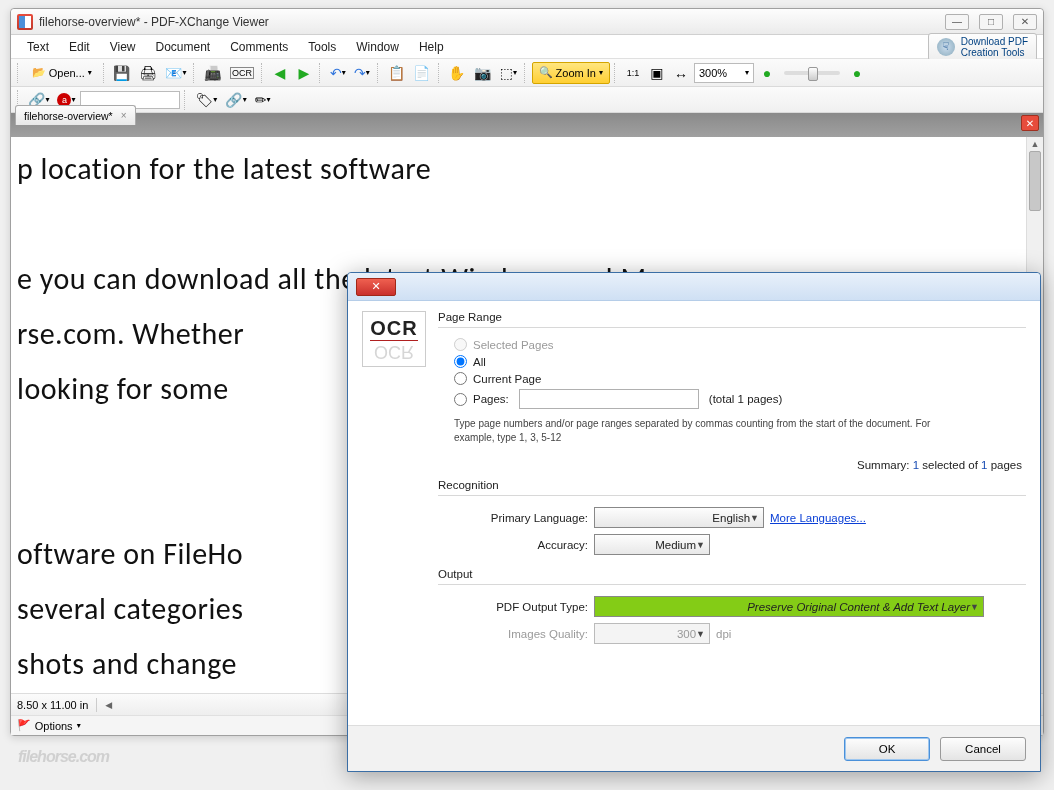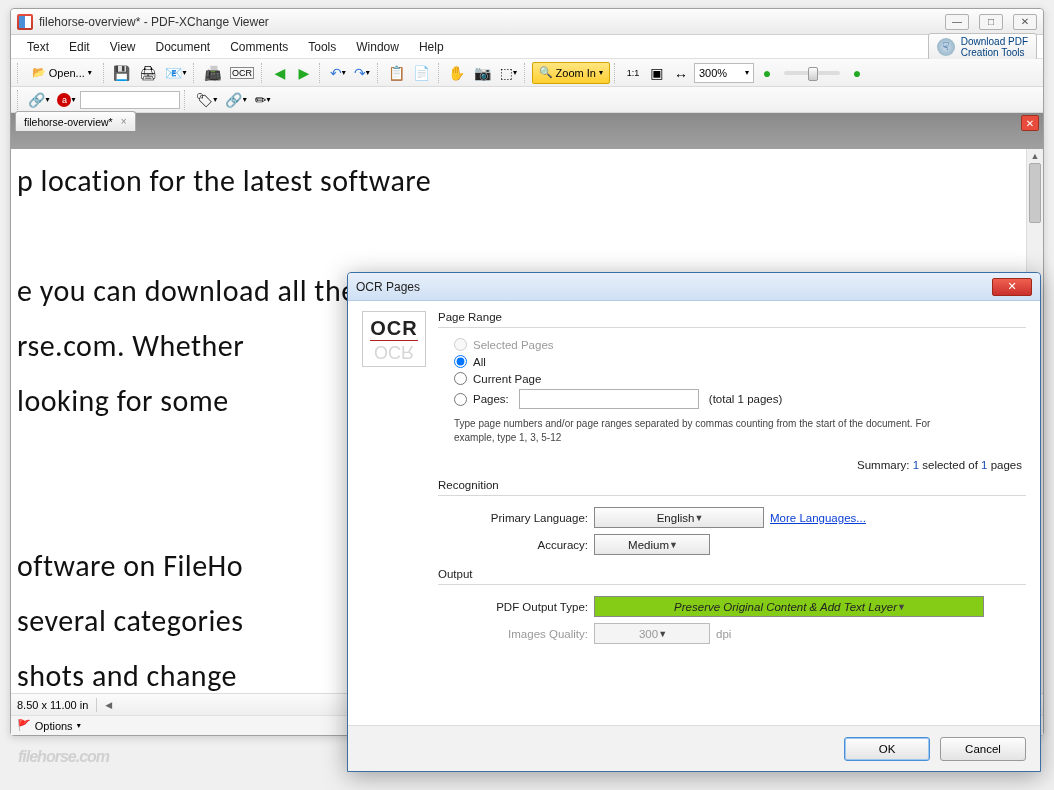--- a/index.html
+++ b/index.html
@@ -26,21 +26,21 @@
 .tbtn.text { font-size: 11px; padding: 0 6px; gap: 3px; }
 .sep { width: 4px; height: 20px; border-left: 1px dotted #bbb; margin: 0 2px; }
 .zoom-btn { background: linear-gradient(#ffe680,#ffcf33); border: 1px solid #d4a500; height: 22px; display:flex; align-items:center; padding: 0 6px; font-size: 11px; gap: 3px; border-radius: 2px; }
 .zoom-pct { width: 60px; height: 20px; border: 1px solid #bbb; background: #fff; font-size: 11px; padding: 0 4px; display:flex; align-items:center; justify-content: space-between; }
 .slider { width: 56px; height: 4px; background: #ddd; border-radius: 2px; position: relative; margin: 0 4px; }
 .slider:after { content:""; position:absolute; left: 24px; top: -4px; width: 8px; height: 12px; background: linear-gradient(#fdfdfd,#ccc); border:1px solid #999; border-radius:2px; }
 
 .toolbar2 { height: 26px; display:flex; align-items:center; padding: 0 4px; gap: 2px; border-bottom: 1px solid #dadada; background: linear-gradient(#fbfbfb,#f0f0f0); }
 .search-field { width: 100px; height: 18px; border: 1px solid #bbb; background: #fff; }
 
-.doc-tabs { height: 14px; background: linear-gradient(#8a8a8a,#a0a0a0); display: flex; align-items: flex-end; padding: 18px 4px; position: relative; }
+.doc-tabs { height: 14px; background: linear-gradient(#8a8a8a,#a0a0a0); display: flex; align-items: flex-end; padding: 12px 4px; position: relative; }
 .doc-tab { height: 20px; background: linear-gradient(#fdfdfd,#e8e8e8); border: 1px solid #aaa; border-bottom: none; border-radius: 3px 3px 0 0; padding: 0 8px; font-size: 10.5px; display:flex; align-items:center; gap: 4px; }
 .doc-tab .x { font-size: 10px; color: #888; margin-left: 4px; }
 .tabs-close { position: absolute; right: 4px; top: 2px; width: 18px; height: 16px; background: #e74c3c; border: 1px solid #a03020; border-radius: 2px; display:flex; align-items:center; justify-content:center; color:#fff; font-size:10px; }
 
 .doc-area { flex: 1; background: #fff; position: relative; overflow: hidden; }
 .doc-content { position: absolute; left: 6px; top: 4px; right: 18px; bottom: 4px; font-size: 30px; line-height: 55px; color: #111; font-family: Calibri, sans-serif; letter-spacing: .5px; }
 .vscroll { position: absolute; right: 0; top: 0; bottom: 0; width: 17px; background: #f0f0f0; border-left: 1px solid #ddd; }
 .vscroll .thumb { position: absolute; left: 2px; right: 2px; top: 14px; height: 60px; background: #c8c8c8; border: 1px solid #aaa; border-radius: 2px; }
 .vscroll .arr { position:absolute; left:0; right:0; height:14px; display:flex; align-items:center; justify-content:center; font-size:9px; color:#666; }
 
@@ -65,21 +65,21 @@
 .radio-row.disabled { color: #9a9a9a; }
 input[type=radio] { margin-right: 2px; }
 .pages-input { width: 180px; height: 20px; border: 1px solid #b0b0b0; background:#fff; margin: 0 6px; }
 .hint { font-size: 10px; color: #444; padding: 6px 0 0 16px; max-width: 520px; line-height: 14px; }
 .summary { text-align: right; font-size: 11.5px; padding: 14px 4px 8px 0; }
 .summary b, .summary .n { color: #1a4db3; font-weight: normal; }
 
 .form-row { display:flex; align-items:center; gap: 6px; padding: 3px 0; }
 .form-row .lbl { width: 150px; text-align: right; }
 .form-row.disabled { color:#9a9a9a; }
-.combo { height: 21px; border: 1px solid #888; background: linear-gradient(#fdfdfd,#e8e8e8); display:flex; align-items:center; justify-content:center; padding: 0 4px 0 6px; font-size: 11.5px; }
+.combo { height: 21px; border: 1px solid #888; background: linear-gradient(#fdfdfd,#e8e8e8); display:flex; align-items:center; justify-content:flex-end; padding: 0 4px 0 6px; font-size: 11.5px; }
 .combo .arr { font-size: 9px; color:#444; }
 .combo.wide { width: 170px; }
 .combo.med { width: 116px; }
 .combo.full { width: 390px; background:#84cc16;font-style:italic; }
 .combo.dis { color:#999; border-color:#bbb; background:#f4f4f4; }
 .link { color: #0a3fd6; text-decoration: underline; font-size: 11.5px; cursor: pointer; }
 
 .dlg-footer { height: 46px; border-top: 1px solid #ddd; background: #f2f2f2; display:flex; align-items:center; justify-content:flex-end; gap: 10px; padding: 0 14px; }
 .btn { min-width: 86px; height: 24px; border: 1px solid #9a9a9a; background: linear-gradient(#fdfdfd,#e4e4e4); font-size: 11.5px; border-radius: 3px; display:flex; align-items:center; justify-content:center; }
 .btn.primary { border-color: #4a90d9; box-shadow: 0 0 0 1px #9dc6ef inset; }
@@ -266,21 +266,20 @@
     <span>🚩</span>
     <span>Options</span>
     <span style="font-size:8px">▾</span>
   </div>
 </div>
 
 <div class="watermark">filehorse.com</div>
 
 <div class="dialog">
   <div class="dlg-title">
-    <div class="t">OCR Pages</div>
     <div class="dlg-close">✕</div>
   </div>
   <div class="dlg-body">
     <div>
       <div class="dlg-icon">
         <div class="o1">OCR</div>
           <div class="o2">OCR</div>
       </div>
     </div>
     <div class="dlg-right">

